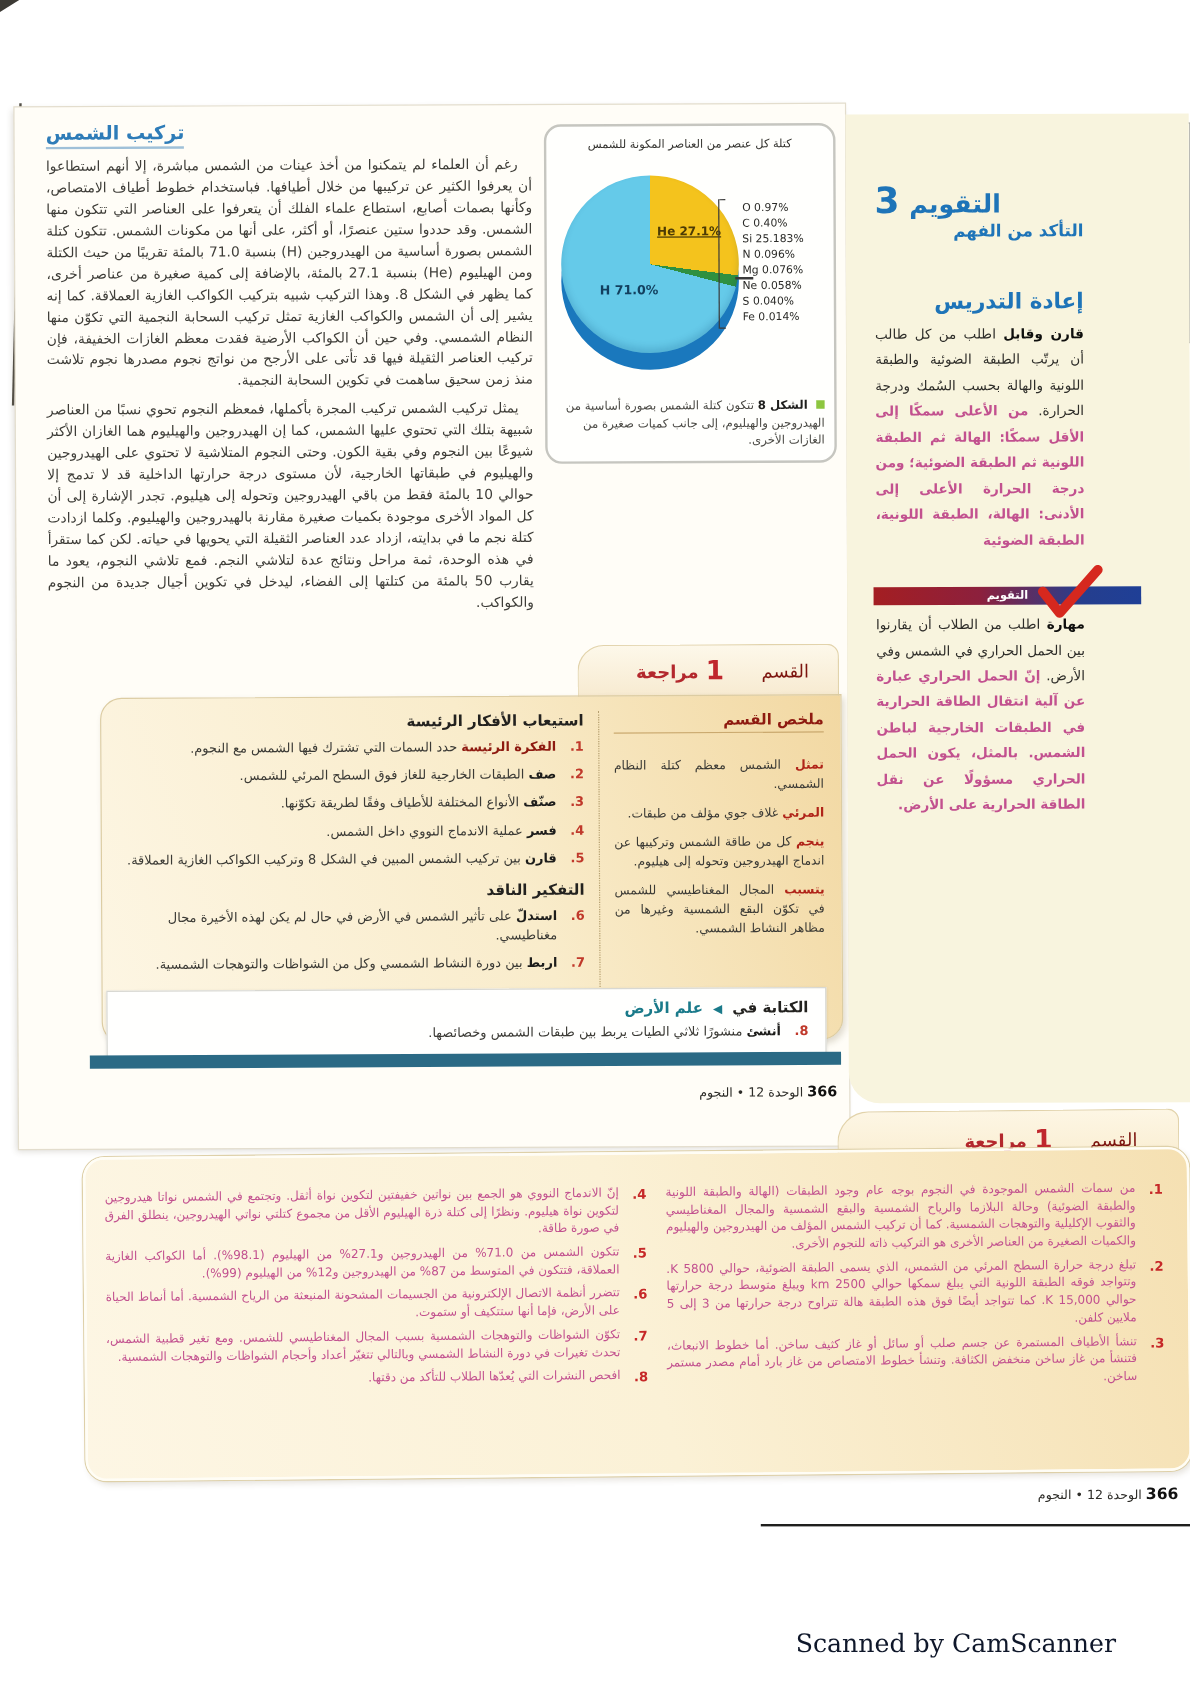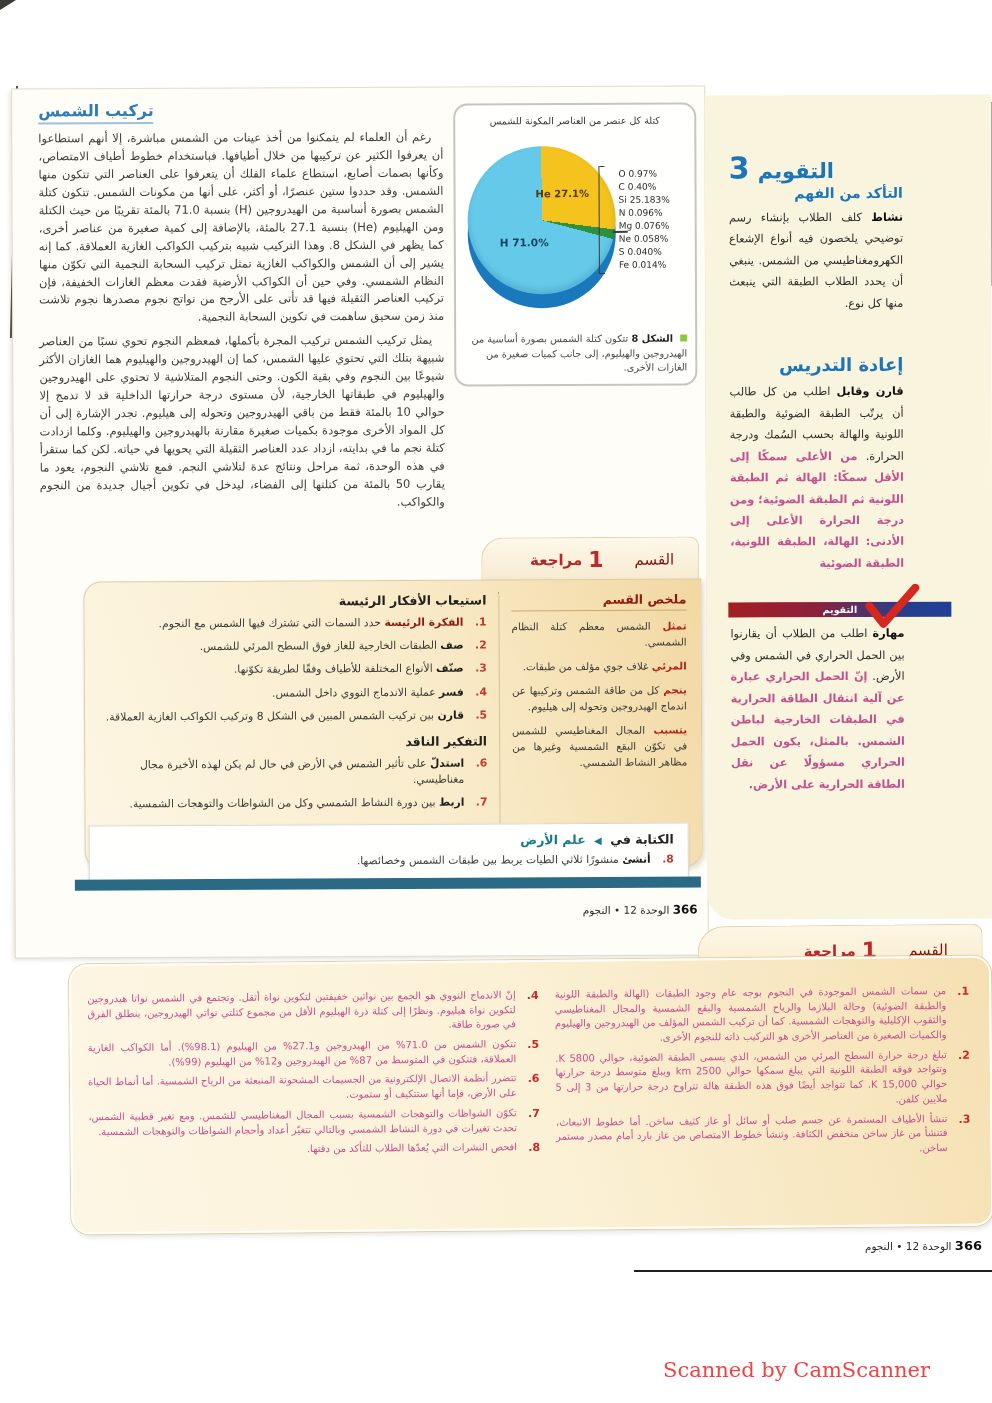--- a/index.html
+++ b/index.html
@@ -23,41 +23,41 @@
 
   
   .figure-box{margin:4px 0 0 0;border:2px solid #c6c6c0;border-radius:14px;background:#fffffd;padding:10px 8px 8px 8px;}
   .fig-title{font-size:9.5px;color:#33322e;text-align:center;margin-bottom:6px;}
   .chart-zone{position:relative;height:192px;}
   .pie-base{position:absolute;left:4px;top:28px;width:148px;height:148px;border-radius:50%;background:#1a78bd;}
   .pie{position:absolute;left:4px;top:14px;width:148px;height:148px;border-radius:50%;
        background:conic-gradient(#f4c31d 0deg 97.5deg,#2f9040 97.5deg 105deg,#65cae9 105deg 360deg);
        box-shadow:inset 0 -4px 6px rgba(0,60,110,.18);}
   .lbl{position:absolute;font-weight:bold;}
-  .lbl-he{left:72px;top:56px;font-size:10px;color:#4c3b05;}
+  .lbl-he{left:84px;top:56px;font-size:10px;color:#4c3b05;text-decoration:underline;}
   .lbl-h{left:36px;top:104px;font-size:10.5px;color:#123f5e;}
   .leader{position:absolute;left:149px;top:99px;width:15px;height:2px;background:#3a3a3a;}
   .legend{position:absolute;right:0;top:34px;width:68px;direction:ltr;border-left:1px solid #3a3a3a;padding:2px 0 2px 19px;font-size:9px;line-height:1.45;color:#2b2b28;}
   .legend::before,.legend::after{content:"";position:absolute;left:0;width:5px;height:1px;background:#3a3a3a;}
   .legend::before{top:0;} .legend::after{bottom:0;}
   .fig-caption{margin-top:8px;font-size:9.8px;line-height:1.5;color:#4a4944;text-align:right;}
   .cap-bullet{display:inline-block;width:7px;height:7px;background:#8dc63f;margin-left:4px;}
   .cap-label{font-weight:bold;color:#1e1e1c;}
   .page-footer{position:absolute;right:10px;bottom:38px;font-size:10.5px;color:#2d2c28;}
   .page-footer b{font-size:12px;color:#111;}
 
   
   .review{position:absolute;left:84px;top:538px;width:618px;height:352px;transform:rotate(-0.3deg);}
   .review-tab{position:absolute;right:2px;top:0;width:218px;height:44px;background:linear-gradient(180deg,#fdf8ea,#f7ead0);border:1px solid #e2d3ab;border-bottom:none;border-radius:22px 10px 0 0;display:flex;align-items:center;justify-content:flex-start;direction:rtl;padding-right:24px;box-sizing:border-box;gap:6px;}
   .tab-section{font-size:15px;font-weight:normal;color:#7c150f;margin-left:25px;}
   .tab-num{font-size:22px;font-weight:bold;color:#c0272d;line-height:1;}
   .tab-title{font-size:15px;font-weight:bold;color:#b3282d;}
   .review-main{position:absolute;left:0;right:0;top:42px;height:288px;background:linear-gradient(250deg,#f2d8a2 0%,#f9eccb 45%,#fdf6e4 100%);border:1px solid #dccca2;border-radius:18px 0 18px 18px;box-shadow:2px 3px 5px rgba(80,60,20,.18);box-sizing:border-box;padding:12px 14px 0 10px;display:flex;direction:rtl;gap:12px;overflow:hidden;}
   .summary-col{width:175px;}
-  .sum-head{font-size:12.5px;font-weight:bold;color:#8e1a10;border-bottom:1px solid #caa96f;padding-bottom:3px;margin-bottom:8px;}
+  .sum-head{font-size:12.5px;font-weight:bold;color:#8e1a10;border-bottom:1px solid #caa96f;padding-bottom:3px;margin-bottom:20px;}
   .sum-item{font-size:10.3px;line-height:1.55;color:#3b3a35;margin-bottom:8px;text-align:justify;}
   .sum-lead{font-weight:bold;color:#b02419;}
   .ideas-col{flex:1;border-right:1px dotted #b49e6e;padding-right:12px;}
   .ideas-head{font-size:12.5px;font-weight:bold;color:#23221f;margin-bottom:7px;}
   .q-item{display:flex;direction:rtl;gap:5px;font-size:10.8px;line-height:1.5;color:#3b3a35;margin-bottom:7px;}
   .q-num{min-width:18px;font-weight:bold;color:#c0392b;}
   .q-lead{font-weight:bold;color:#1d1d1b;}
   .q-lead.red{color:#8e1a10;}
   .crit-head{font-size:12.5px;font-weight:bold;color:#23221f;margin:10px 0 7px 0;}
   .writing-box{position:absolute;left:4px;top:286px;width:600px;height:60px;background:#fffffe;border:1px solid #d8d8d2;box-shadow:0 1px 3px rgba(0,0,0,.12);box-sizing:border-box;padding:8px 14px 0 10px;direction:rtl;}
@@ -86,21 +86,21 @@
   .answers-main{position:absolute;left:0;right:0;top:32px;bottom:0;background:linear-gradient(255deg,#f5e0b2 0%,#fbf1d6 50%,#fdf6e4 100%);border:2px solid #fffdf5;box-shadow:0 0 0 1px #ded0a8, 2px 3px 5px rgba(80,60,20,.15);border-radius:18px;box-sizing:border-box;padding:26px 20px 8px 16px;display:flex;direction:rtl;gap:16px;overflow:hidden;}
   .ans-col-right{width:47%;}
   .ans-col-left{flex:1;}
   .a-item{display:flex;direction:rtl;gap:6px;font-size:10px;line-height:1.47;color:#c2518f;margin-bottom:5px;text-align:justify;font-weight:500;}
   .a-num{min-width:17px;font-weight:bold;color:#c62828;font-size:11px;}
 
   
   .footer2{position:absolute;right:10px;top:1238px;font-size:10.5px;color:#2d2c28;direction:rtl;}
   .footer2 b{font-size:13px;color:#111;}
   .footer-line{position:absolute;left:634px;top:1270px;width:358px;height:2px;background:#1f1f1d;}
-  .cam-credit{position:absolute;right:62px;top:1358px;font-family:"DejaVu Serif","Liberation Serif",serif;font-size:21px;color:#ef4444;}
+  .cam-credit{position:absolute;right:62px;top:1358px;font-family:"DejaVu Serif","Liberation Serif",serif;font-size:21px;color:#0f172a;}
 </style>
 </head>
 <body>
 
 <div class="canvas">
 
   <div class="corner-mark"></div>
   <div class="scan-line"></div>
   <div class="white-edge"></div>
   <div class="copyright-vert">Copyright © Macmillan Education</div>
@@ -212,24 +212,20 @@
     </div>
     <div class="teal-bar"></div>
   </section>
 
   <aside class="sidebar">
     <div class="assess-head">
       <span class="assess-num">3</span>
       <span class="assess-title">التقويم</span>
     </div>
     <div class="assess-sub">التأكد من الفهم</div>
-    <p class="side-para">
-      <span class="side-lead">نشاط</span>
-      <span>كلف الطلاب بإنشاء رسم توضيحي يلخصون فيه أنواع الإشعاع الكهرومغناطيسي من الشمس. ينبغي أن يحدد الطلاب الطبقة التي ينبعث منها كل نوع.</span>
-    </p>
 
     <div class="reteach-head">إعادة التدريس</div>
     <p class="side-para">
       <span class="side-lead">قارن وقابل</span>
       <span>اطلب من كل طالب أن يرتّب الطبقة الضوئية والطبقة اللونية والهالة بحسب السُمك ودرجة الحرارة.</span>
       <span class="pink">من الأعلى سمكًا إلى الأقل سمكًا: الهالة ثم الطبقة اللونية ثم الطبقة الضوئية؛ ومن درجة الحرارة الأعلى إلى الأدنى: الهالة، الطبقة اللونية، الطبقة الضوئية</span>
     </p>
 
     <div class="eval-bar">
       <span class="eval-bar-label">التقويم</span>

